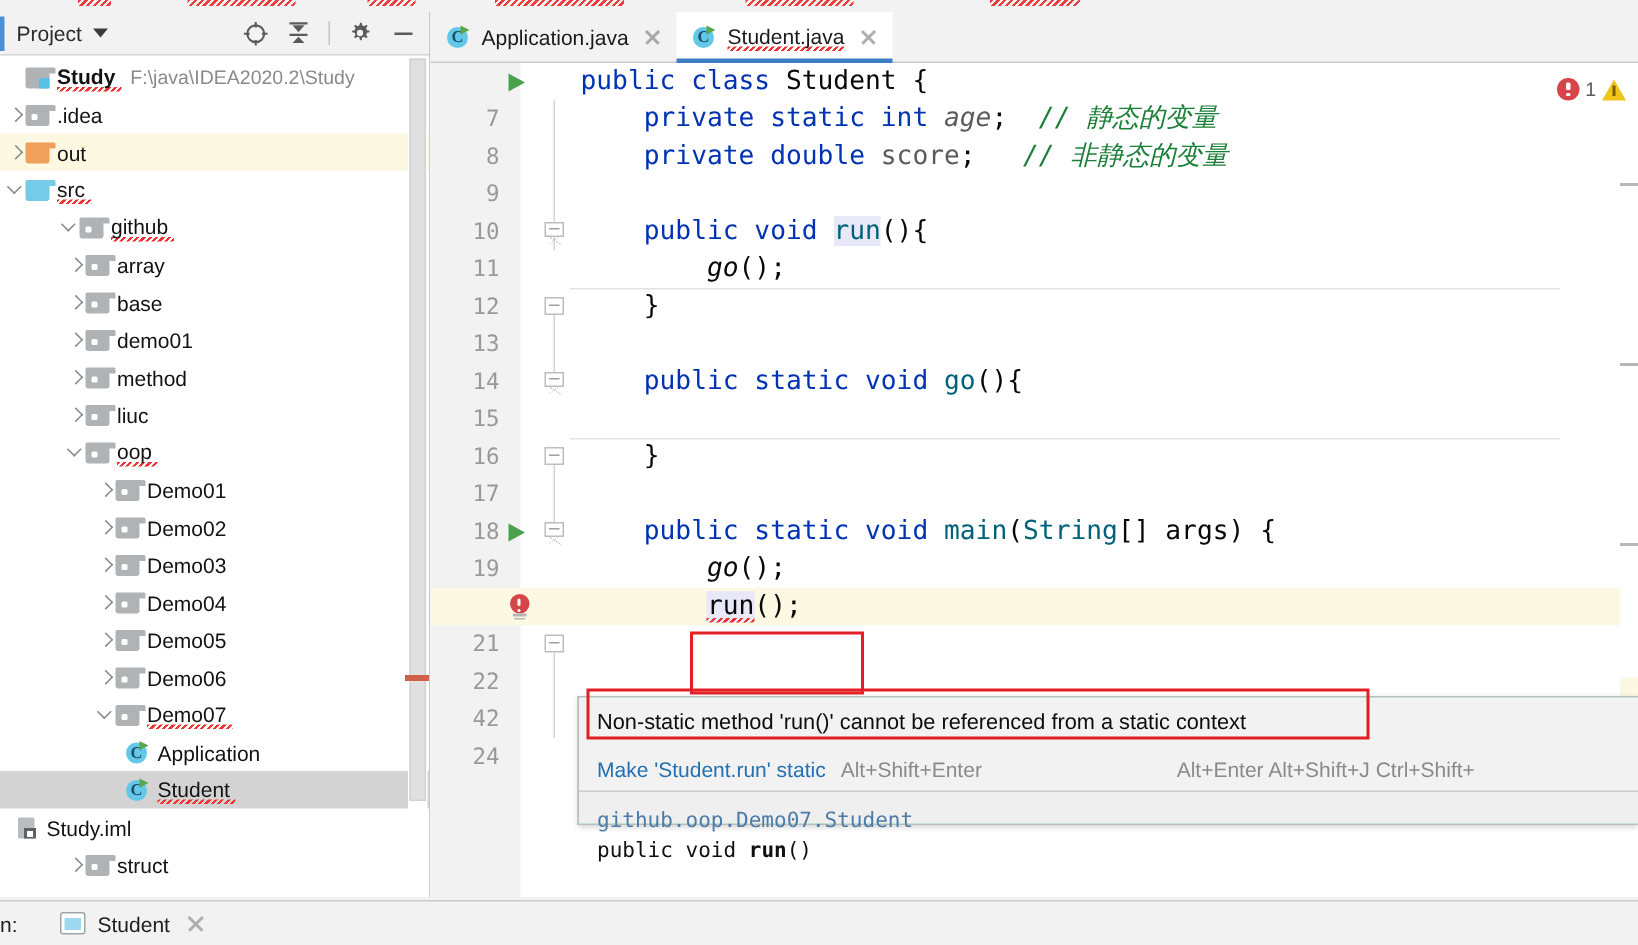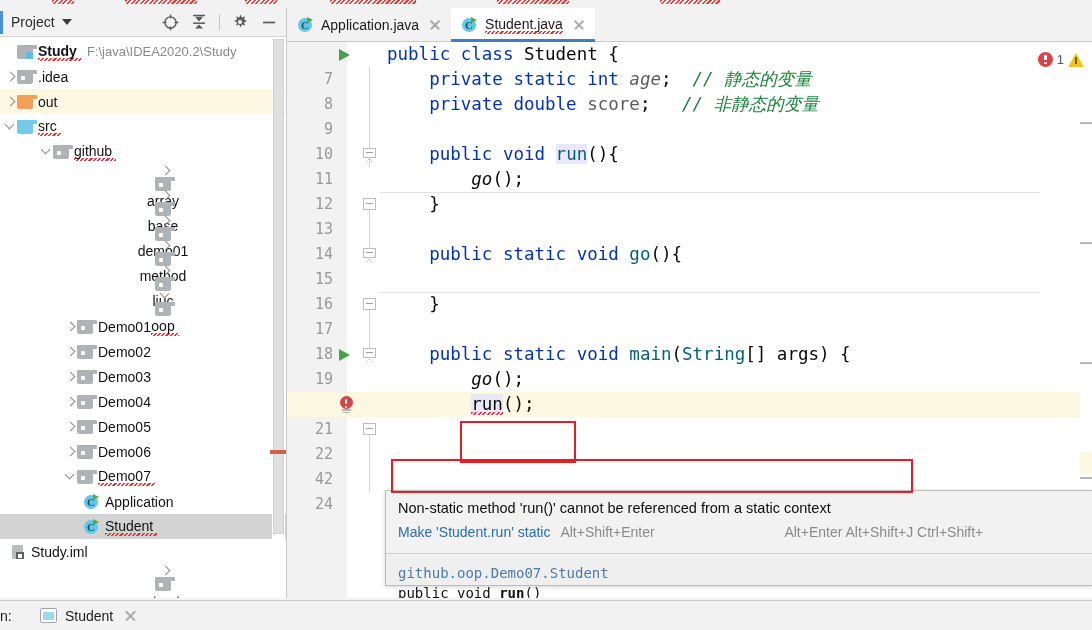--- a/index.html
+++ b/index.html
@@ -100,21 +100,21 @@
   .lbl.bold { font-weight: bold; }
   .lbl.path { color: #8a8a8a; font-size: 13px; margin-left: 6px; }
   .sqund {
     background-image: repeating-linear-gradient(135deg, #e33 0 1.5px, transparent 1.5px 3px);
     background-repeat: repeat-x; background-position: left bottom; background-size: 100% 3px;
     padding-bottom: 2px;
   }
   .mt-0  { padding-left: 4px; }
   .mt-1  { padding-left: 4px; }
   .mt-2  { padding-left: 40px; }
-  .mt-3  { padding-left: 44px; flex-direction: column; }
+  .mt-3  { padding-left: 44px; }
   .mt-4  { padding-left: 64px; }
   .mt-5  { padding-left: 84px; }
   .mt-lastfile { padding-left: 10px; }
 
   
   .pp-scroll {
     position: absolute; right: 1px; top: 30px; width: 13px; height: 531px;
     background: #ffffff;
   }
   .pp-scroll .thumb {
@@ -238,30 +238,30 @@
     position: absolute; right: 0; top: 0; width: 12px; height: 558px; background: #ffffff;
   }
   .rt-mark { position:absolute; right:0; width:12px; height:2px; background:#b7b7b7; }
   .rt-hl { position:absolute; right:0; width:12px; background:#fdf8e2; }
 
   
   .redbox { position: absolute; border: 2px solid #e31e24; pointer-events: none; }
 
   
   .popup {
-    position: absolute; left: 385px; top: 490px; width: 707px; height: 96px;
+    position: absolute; left: 385px; top: 464px; width: 707px; height: 86px;
     background: #86efac; border: 1px solid #bcbcbc; border-right: none;
     box-shadow: 0 1px 4px rgba(0,0,0,.18);
   }
   .popup-msg {
     height: 33px; display: flex; align-items: center; padding-left: 12px;
     font-size: 14.5px; color: #0d0d0d; background: #f2f2f2;
   }
   .popup-actions {
-    height: 29px; display: flex; align-items: flex-start; padding-left: 12px; gap: 10px;
+    height: 29px; display: flex; align-items: center; padding-left: 12px; gap: 10px;
     font-size: 14px; background: #f2f2f2;
   }
   .act-link { color: #2470b3; }
   .act-key  { color: #8a8a8a; }
   .popup-doc {
     position: absolute; left: 0; right: 0; top: 62px; bottom: 0;
     border-top: 1px solid #cfcfcf; padding: 9px 0 0 12px;
     font-family: "DejaVu Sans Mono", monospace; font-size: 14px; line-height: 20px;
     background: #efefef;
   }

